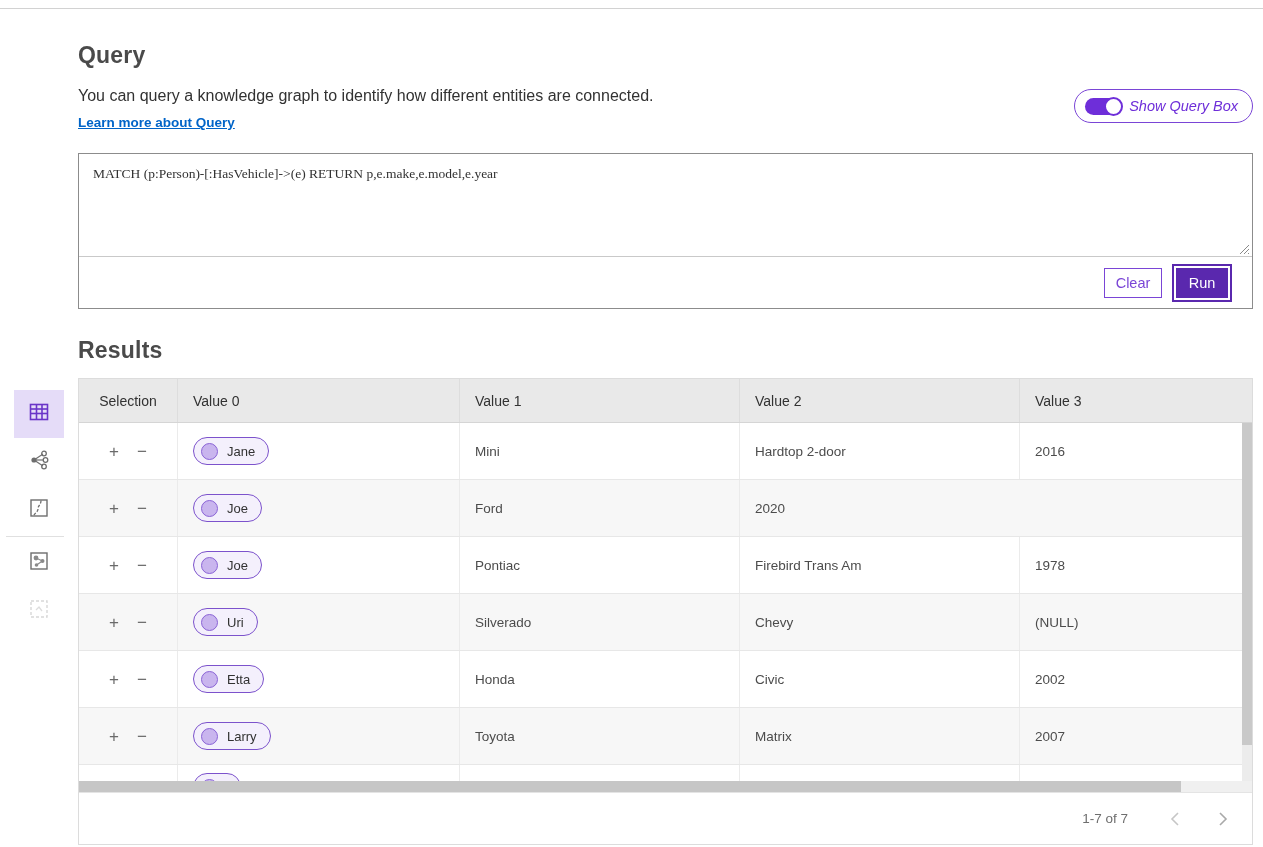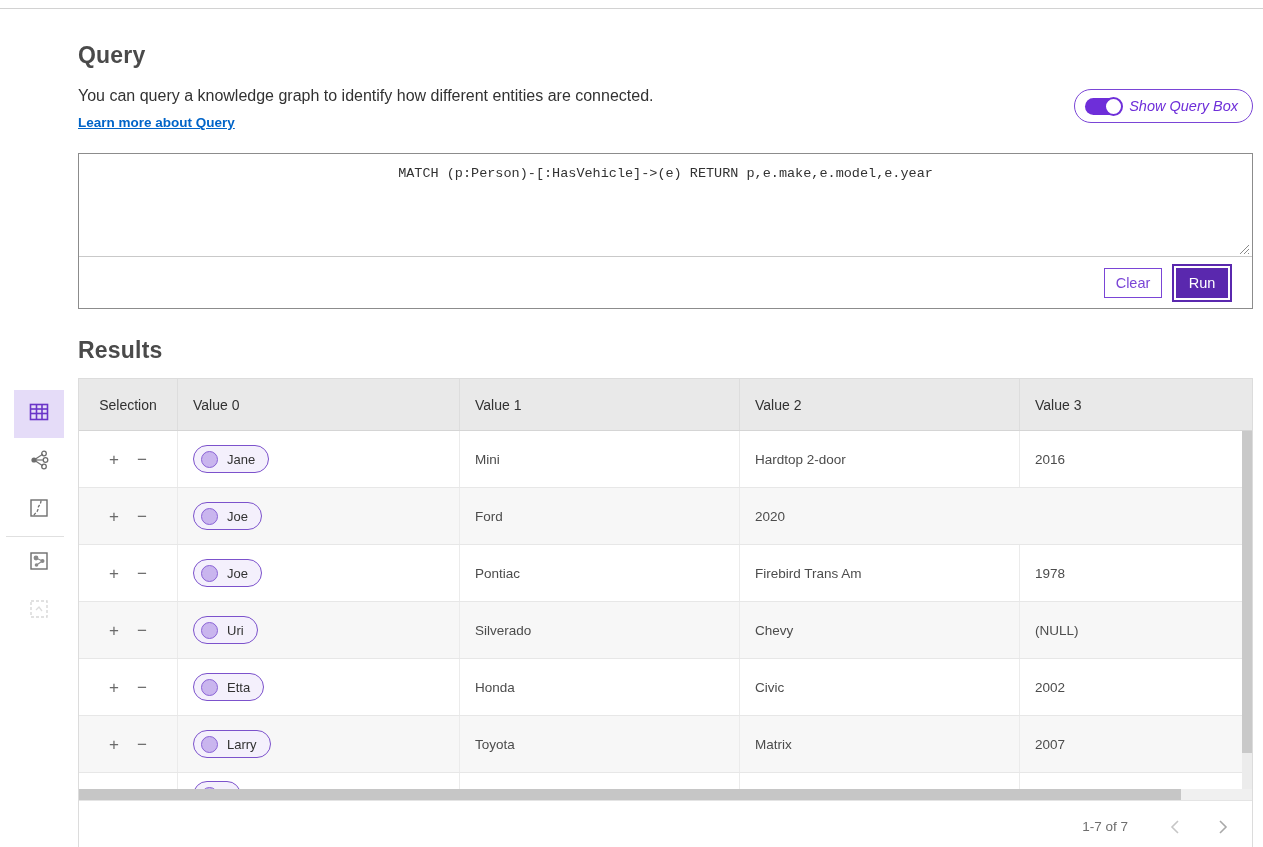--- a/index.html
+++ b/index.html
@@ -26,36 +26,36 @@
                  height:34px; padding:0 14px 0 10px; cursor:pointer; background:#fff; margin-top:2px;font-style:italic; }
   .switch { position:relative; width:36px; height:17px; background:#6e2ed9; border-radius:9px; }
   .switch .knob { position:absolute; right:-2px; top:-1px; width:19px; height:19px; border-radius:50%;
                   background:#fff; border:2px solid #6e2ed9; }
   .toggle-label { font-size:14.5px; color:#6e2ed9; }
 
   
   .query-box { margin-top:22px; border:1px solid #8c8c8c; background:#fff; }
   .query-input { position:relative; display:block; width:100%; height:103px; border:none;
                  border-bottom:1px solid #c9c9c9; resize:none; outline:none; overflow:hidden;
-                 padding:12px 14px; font-family:Liberation Mono, monospace;
-                 font-size:13.5px; color:#323232;text-align:center; }
+                 padding:12px 14px; font-family:Liberation Serif, serif;
+                 font-size:13.5px; color:#323232; }
   .grip-holder { position:relative; }
   .grip { position:absolute; right:2px; top:-16px; width:12px; height:12px; pointer-events:none; }
   .query-footer { height:51px; display:flex; align-items:center; justify-content:flex-end; gap:14px; padding-right:20px; }
   .btn { font-family:"Liberation Sans", sans-serif; font-size:14.5px; cursor:pointer; }
   .btn-clear { width:58px; height:30px; background:#fff; border:1px solid #7a45d6; color:#7a45d6; }
   .btn-run { width:52px; height:30px; background:#5a28ae; border:1px solid #5a28ae; color:#fff;
              box-shadow:0 0 0 2px #ffffff, 0 0 0 4px #5a28ae; margin-right:4px; }
 
   .results-title { margin-top:28px; }
 
   
   .table-card { margin-top:14px; border:1px solid #dcdcdc; background:#fff; }
   .grid-row { display:grid; grid-template-columns:99px 282px 280px 280px 1fr; }
-  .thead { background:#e9e9e9; height:52px; border-bottom:1px solid #d5d5d5; }
+  .thead { background:#e9e9e9; height:44px; border-bottom:1px solid #d5d5d5; }
   .th { display:flex; align-items:center; font-size:14px; color:#323232; padding-left:15px;
         border-right:1px solid #dddddd; }
   .th:first-child { justify-content:center; padding-left:0; }
   .th:last-child { border-right:none; }
   .tbody { position:relative; height:358px; overflow:hidden; }
   .trow { height:57px; border-bottom:1px solid #e7e7e7; background:#fff; }
   .trow.striped { background:#f7f7f7; }
   .trow.partial { height:16px; border-bottom:none; overflow:hidden; }
   .td { display:flex; align-items:center; font-size:13.5px; color:#4c4c4c; padding-left:15px;
         border-right:1px solid #ebebeb; }

